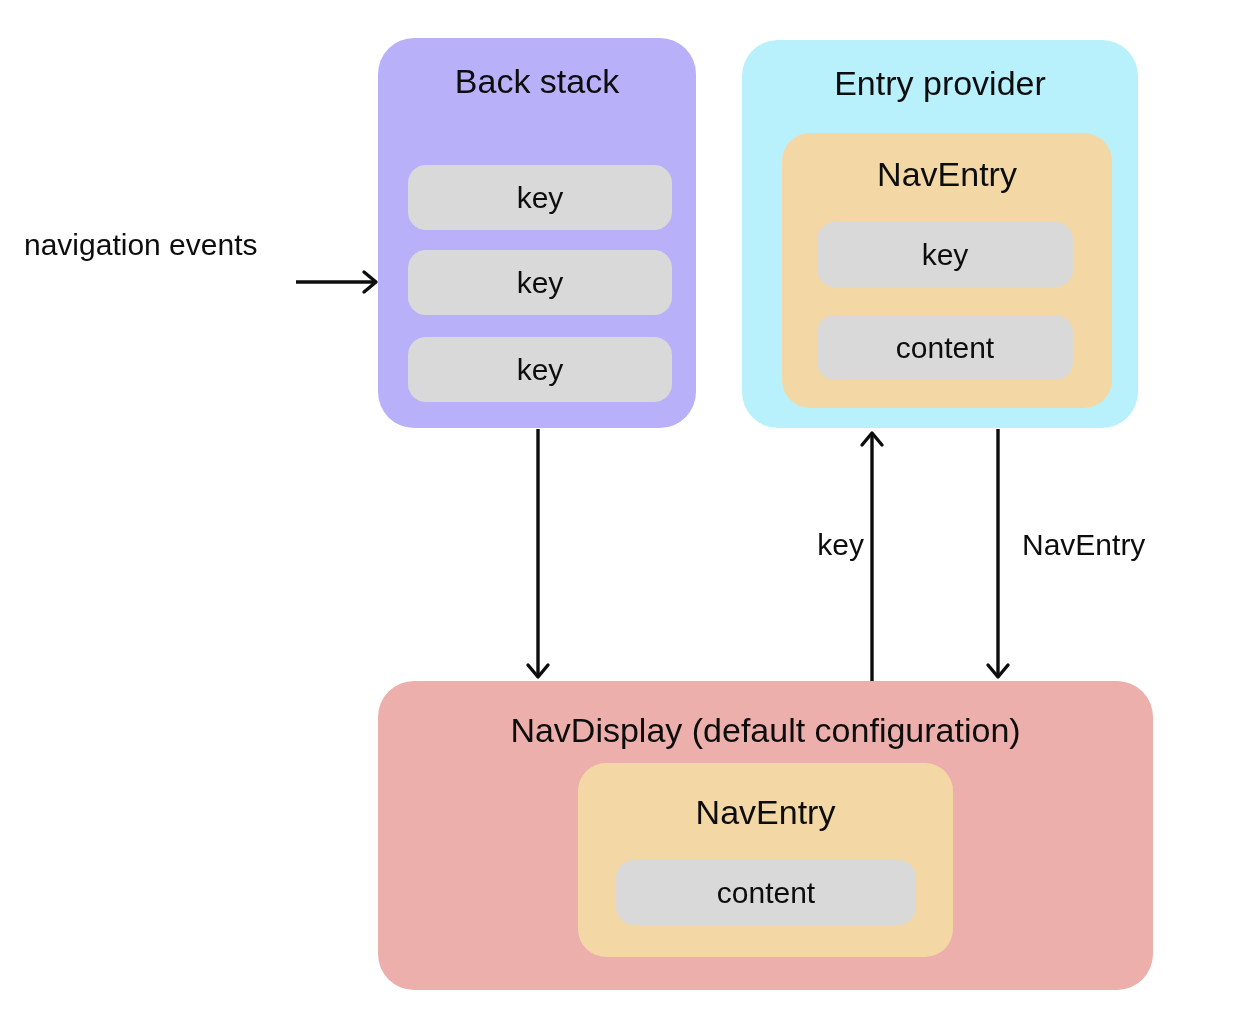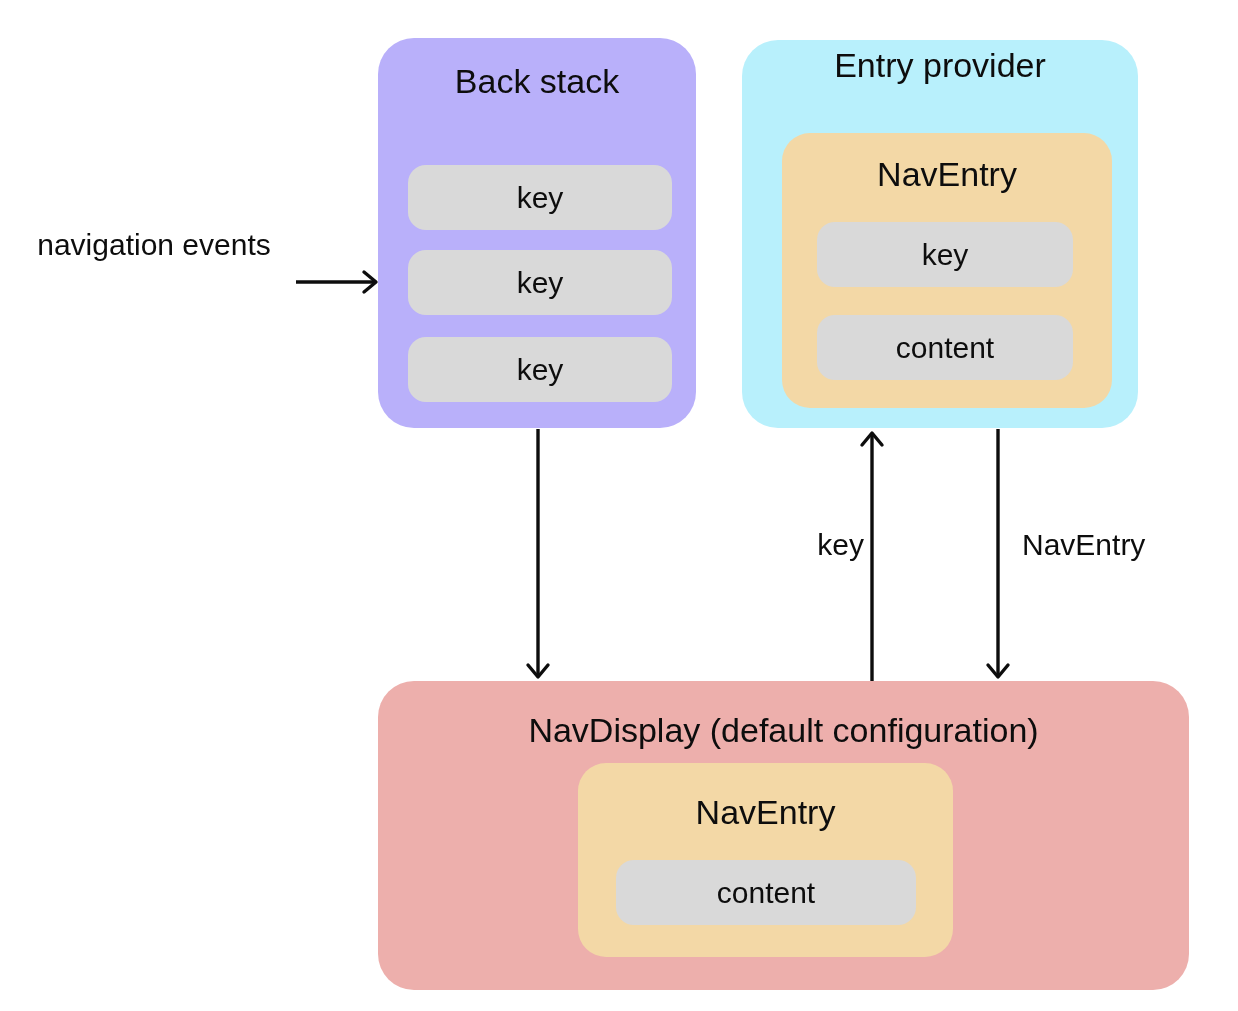--- a/index.html
+++ b/index.html
@@ -32,37 +32,36 @@
   }
   
   .back-stack { left: 378px; top: 38px; width: 318px; height: 390px; background: #b9b0fa; }
   .back-stack .box-title { top: 24px; }
   .bs-pill { left: 30px; width: 264px; height: 65px; }
   .bs-pill-1 { top: 127px; }
   .bs-pill-2 { top: 212px; }
   .bs-pill-3 { top: 299px; }
   
   .entry-provider { left: 742px; top: 40px; width: 396px; height: 388px; background: #b8f0fc; }
-  .entry-provider .box-title { top: 6px; }
+  .entry-provider .box-title { top: 24px; }
   .ep-naventry { left: 40px; top: 93px; width: 330px; height: 275px; background: #f3d8a6; }
   .ep-naventry .box-title { top: 22px; }
   .ep-key-pill { left: 35px; top: 89px; width: 256px; height: 65px; }
   .ep-content-pill { left: 35px; top: 182px; width: 256px; height: 65px; }
   
-  .nav-display { left: 378px; top: 681px; width: 775px; height: 309px; background: #edafac; padding-left: 36px; }
+  .nav-display { left: 378px; top: 681px; width: 775px; height: 309px; background: #edafac; }
   .nav-display .box-title { top: 30px; }
   .nd-naventry { left: 200px; top: 82px; width: 375px; height: 194px; background: #f3d8a6; }
   .nd-naventry .box-title { top: 30px; }
   .nd-content-pill { left: 38px; top: 97px; width: 300px; height: 65px; }
   
   .nav-events {
     position: absolute;
-    left: 4px; top: 222px;
+    left: 24px; top: 222px;
     width: 300px;
-    text-align: center;
     font-size: 30px;
     line-height: 46px;
   }
   .arrow-label { position: absolute; font-size: 30px; white-space: nowrap; }
   .key-arrow-label { left: 760px; top: 528px; width: 104px; text-align: right; }
   .naventry-arrow-label { left: 1022px; top: 528px; }
   .arrows { position: absolute; left: 0; top: 0; }
 </style>
 </head>
 <body>

